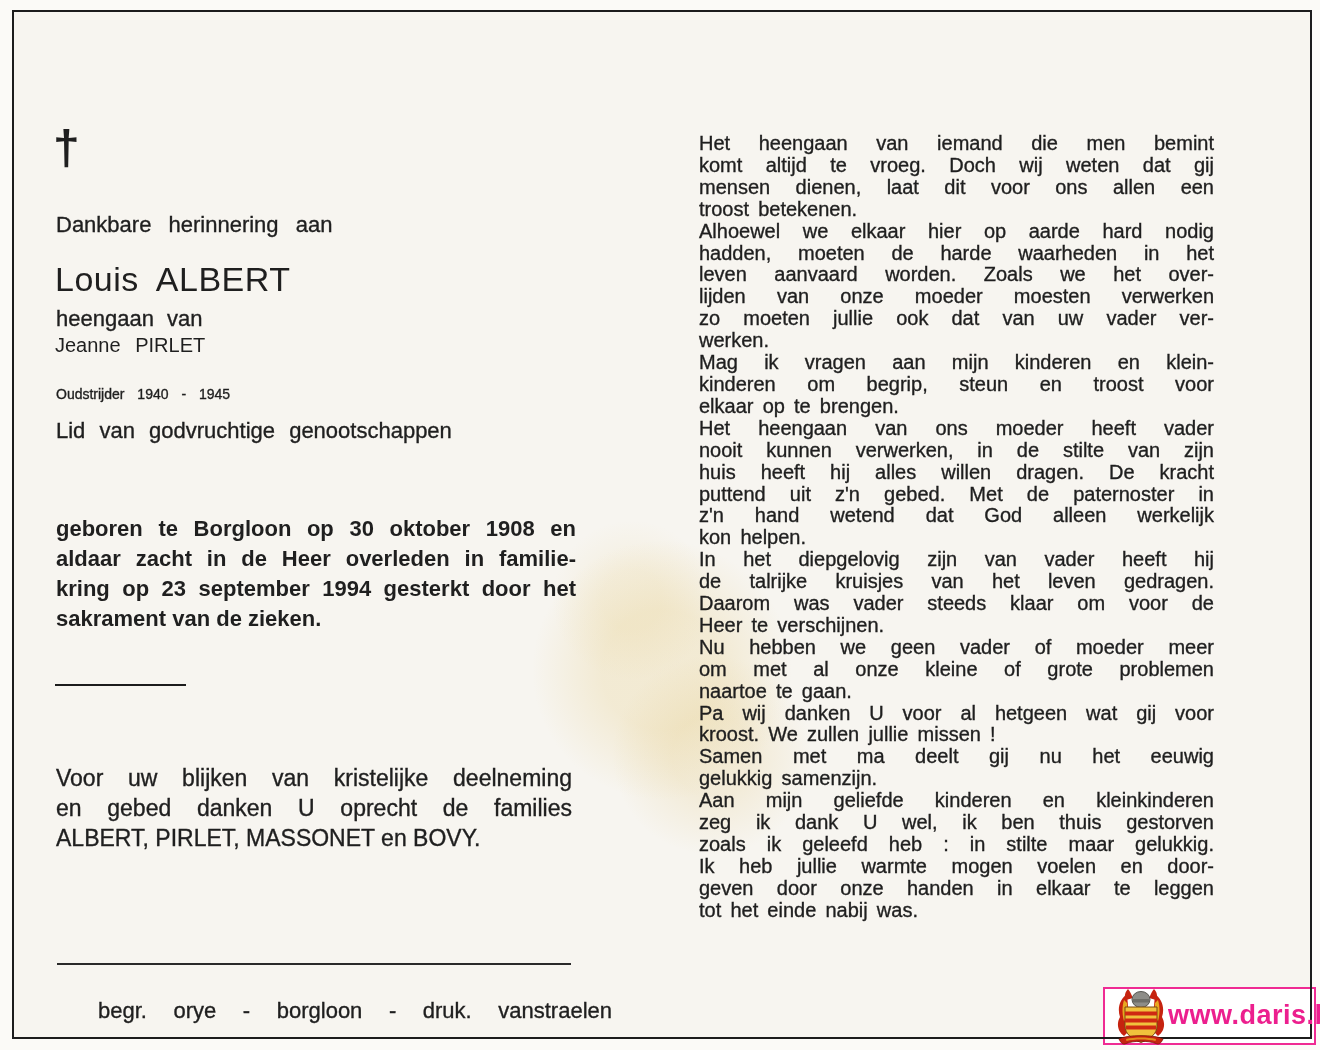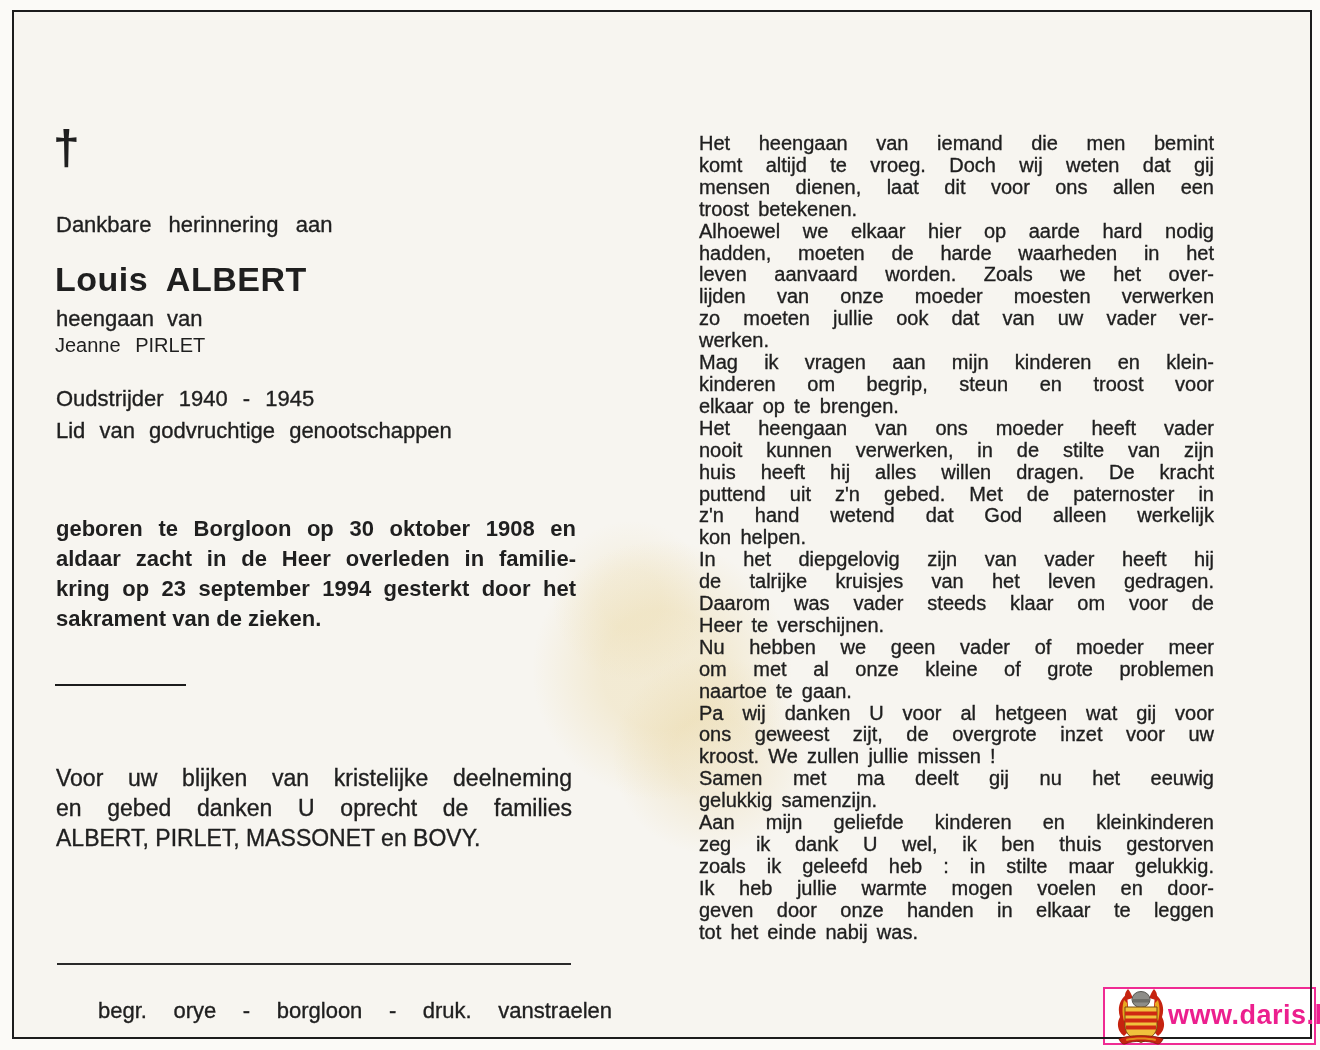--- a/index.html
+++ b/index.html
@@ -44,33 +44,33 @@
     position: absolute; left: 53px; top: 124px;
     font-size: 48px; line-height: 48px; font-weight: bold;
     z-index: 2;
   }
   .intro {
     position: absolute; left: 56px; top: 212px;
     font-size: 22px; word-spacing: 11px; z-index: 2;
   }
   .deceased {
     position: absolute; left: 55px; top: 260px;
-    font-size: 34px; font-weight: bold; word-spacing: 9px; letter-spacing: 0.5px; z-index: 2;
+    font-size: 34px; font-weight: normal; word-spacing: 9px; letter-spacing: 0.5px; z-index: 2;
   }
   .relation {
     position: absolute; left: 56px; top: 306px;
     font-size: 22px; word-spacing: 7px; z-index: 2;
   }
   .spouse {
     position: absolute; left: 55px; top: 334px;
     font-size: 20px; font-weight: normal; word-spacing: 9px; z-index: 2;
   }
   .veteran {
     position: absolute; left: 56px; top: 386px;
-    font-size: 22px; word-spacing: 9px; z-index: 2;
+    font-size: 14px; word-spacing: 9px; z-index: 2;
   }
   .membership {
     position: absolute; left: 56px; top: 418px;
     font-size: 22px; word-spacing: 8px; z-index: 2;
   }
   .life-para {
     position: absolute; left: 56px; top: 490px;
     width: 520px; font-size: 22px; font-weight: bold;
     line-height: 30px; z-index: 2; margin-top: 24px;
   }
@@ -194,21 +194,20 @@
         <div class="line">Daarom was vader steeds klaar om voor de</div>
         <div class="line">Heer te verschijnen.</div>
       </div>
       <div class="para">
         <div class="line">Nu hebben we geen vader of moeder meer</div>
         <div class="line">om met al onze kleine of grote problemen</div>
         <div class="line">naartoe te gaan.</div>
       </div>
       <div class="para">
         <div class="line">Pa wij danken U voor al hetgeen wat gij voor</div>
-        <div class="line">ons geweest zijt, de overgrote inzet voor uw</div>
         <div class="line">kroost. We zullen jullie missen !</div>
       </div>
       <div class="para">
         <div class="line">Samen met ma deelt gij nu het eeuwig</div>
         <div class="line">gelukkig samenzijn.</div>
       </div>
       <div class="para">
         <div class="line">Aan mijn geliefde kinderen en kleinkinderen</div>
         <div class="line">zeg ik dank U wel, ik ben thuis gestorven</div>
         <div class="line">zoals ik geleefd heb : in stilte maar gelukkig.</div>

